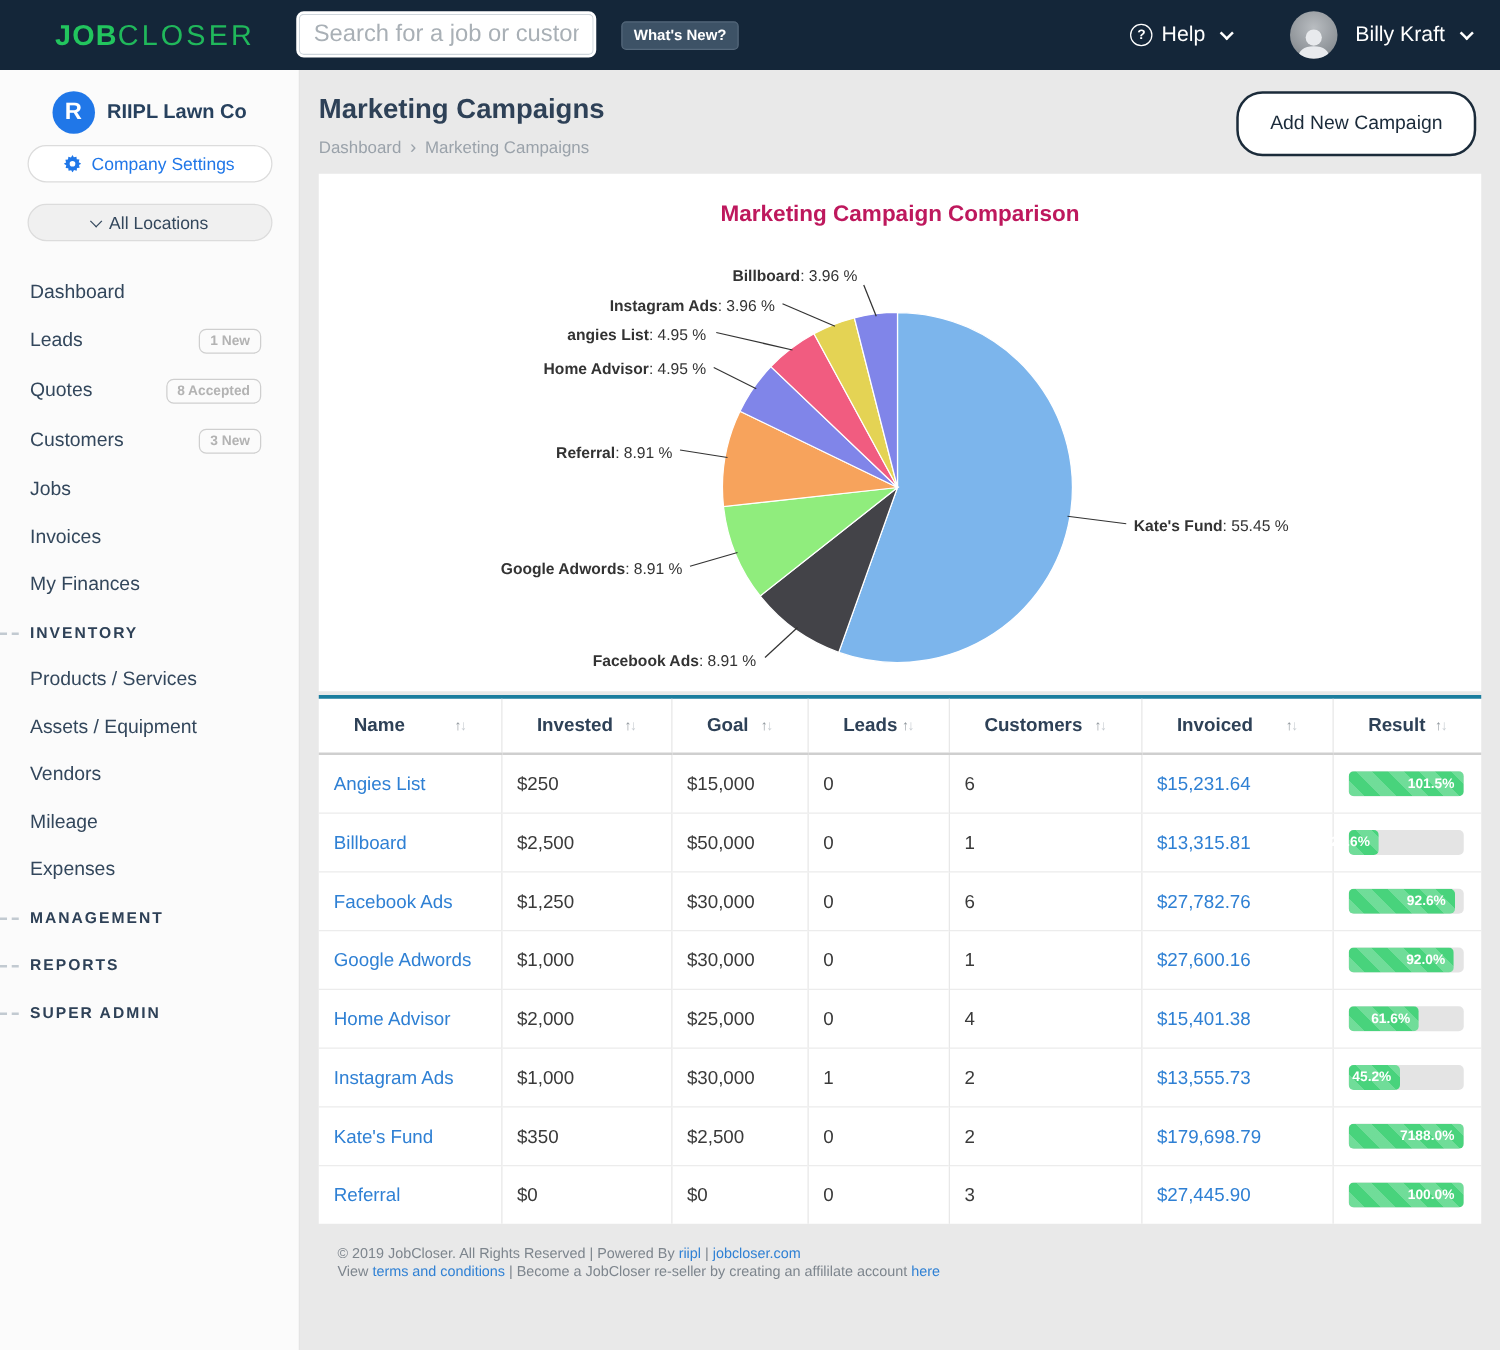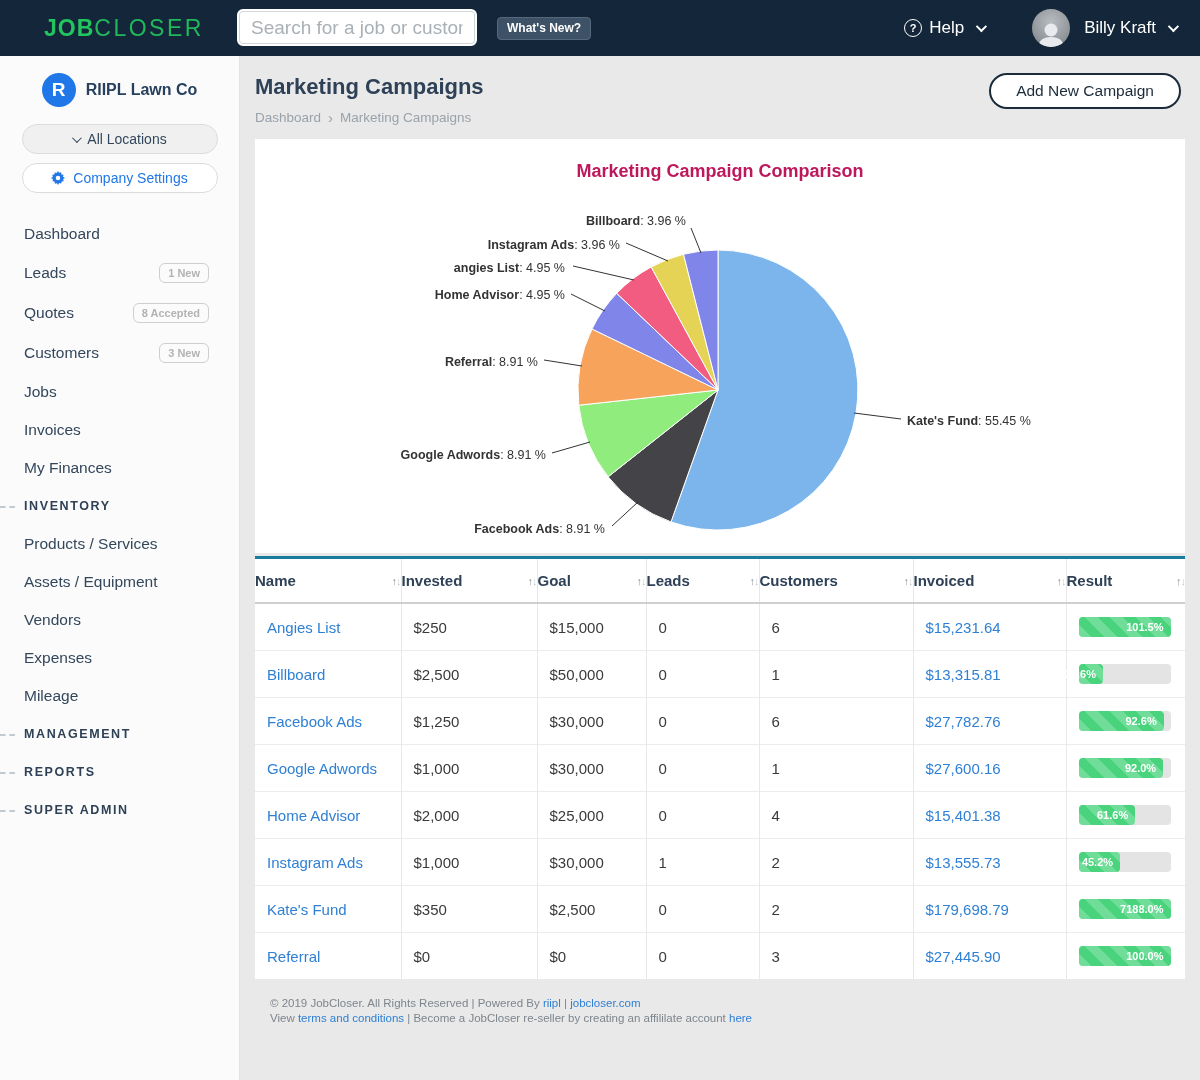--- a/index.html
+++ b/index.html
@@ -36,36 +36,36 @@
   .nav-item { display:flex; align-items:center; justify-content:space-between; padding:10px 30px 10px 24px; font-size:15.5px; color:#33475c; cursor:pointer; }
   .badge { font-size:11px; font-weight:bold; color:#b3b3b3; border:1px solid #cfcfcf; border-radius:6px; padding:3px 8px; background:#fbfbfb; }
 
   
   .main { position:absolute; left:240px; top:56px; right:0; bottom:0; background:#e9e9e9; }
   .page-head { position:relative; padding:18px 15px 0 15px; }
   .page-title { font-size:22px; font-weight:bold; color:#2e4157; }
   .breadcrumb { display:flex; align-items:center; gap:7px; margin-top:9px; font-size:13.5px; color:#9aa2aa; }
   .breadcrumb .crumb { cursor:pointer; }
   .breadcrumb .sep { color:#9aa2aa; font-size:15px; }
-  .add-btn { position:absolute; right:19px; top:17px; height:36px; padding:0 25px; background:#fff; border:2px solid #1b2b3a; border-radius:21px; font-size:15.5px; color:#1b2b3a; font-family:"Liberation Sans",sans-serif; cursor:pointer; }
+  .add-btn { position:absolute; right:19px; top:17px; height:52px; padding:0 25px; background:#fff; border:2px solid #1b2b3a; border-radius:21px; font-size:15.5px; color:#1b2b3a; font-family:"Liberation Sans",sans-serif; cursor:pointer; }
 
   .panel { margin:13px 15px 0 15px; width:930px; }
   .tabbar { display:flex; border-top:4px solid var(--accent); background:#ededed; border-bottom:1px solid #dcdcdc; }
   .tab { flex:1; height:41px; display:flex; align-items:center; justify-content:center; gap:8px; font-size:14.5px; font-weight:bold; color:#2e4157; cursor:pointer; }
   .tab.active { background:#f0f0f0; }
   .tab + .tab { border-left:1px solid #d6d6d6; }
   .tab svg { display:block; }
 
   .chart-area { position:relative; background:#fff; height:414px; }
   .chart-title { position:absolute; top:22px; width:100%; text-align:center; font-size:18px; font-weight:700; color:#be185d; }
   .chart-area svg.pie { position:absolute; left:0; top:0; }
 
   .tablewrap { margin-top:3px; border-top:3px solid var(--accent); background:#fff; }
   table.data { width:930px; border-collapse:collapse; table-layout:fixed; }
-  table.data th { padding:13px 0; text-align:left; font-size:15px; color:#2e4157; border-bottom:2px solid #cfcfcf; }
+  table.data th { padding:13px 28px; text-align:left; font-size:15px; color:#2e4157; border-bottom:2px solid #cfcfcf; }
   table.data th .thflex { display:flex; align-items:center; justify-content:space-between; cursor:pointer; }
   .sort { font-size:11px; letter-spacing:-1px; white-space:nowrap; }
   .sort .up { color:#8f969c; } .sort .dn { color:#c7ccd1; }
   table.data td { padding:13px 12px; font-size:15px; color:#3a3a3a; border-top:1px solid #ececec; }
   table.data td + td, table.data th + th { border-left:1px solid #e8e8e8; }
   table.data a { color:var(--link); text-decoration:none; cursor:pointer; }
   .bar { position:relative; width:92px; height:20px; background:#e4e4e4; border-radius:4px; }
   .fill { position:relative; height:20px; border-radius:4px; background-color:var(--green);
           background-image:repeating-linear-gradient(45deg, rgba(255,255,255,.22) 0 9px, rgba(255,255,255,0) 9px 18px); }
   .pct { position:absolute; right:7px; top:50%; transform:translateY(-50%); font-size:11px; font-weight:bold; color:#fff; white-space:nowrap; }
@@ -97,31 +97,31 @@
     <div class="uname">Billy Kraft</div>
     <span class="chev"></span>
   </div>
 </div>
 
 <div class="sidebar">
   <div class="company">
     <div class="rlogo">R</div>
     <div class="cname">RIIPL Lawn Co</div>
   </div>
-  <div class="pill loc">
-    <span class="chevd"></span>
-    <span>All Locations</span>
-  </div>
   <div class="pill set">
     <svg width="14" height="14" viewBox="0 0 16 16">
       <path fill="#2077e8" d="M8 0l1.2 2.1 2.4-.6.3 2.4 2.4.3-.6 2.4L16 8l-2.1 1.2.6 2.4-2.4.3-.3 2.4-2.4-.6L8 16l-1.2-2.1-2.4.6-.3-2.4-2.4-.3.6-2.4L0 8l2.1-1.2-.6-2.4 2.4-.3.3-2.4 2.4.6z"></path>
       <circle cx="8" cy="8" r="2.6" fill="#fff"></circle>
     </svg>
     <span>Company Settings</span>
   </div>
+  <div class="pill loc">
+    <span class="chevd"></span>
+    <span>All Locations</span>
+  </div>
   <div class="nav" id="sidebar-nav">
       <div class="nav-item">
         <span>Dashboard</span>
       </div>
       <div class="nav-item">
         <span>Leads</span>
         <span class="badge">1 New</span>
       </div>
       <div class="nav-item">
         <span>Quotes</span>
@@ -144,24 +144,24 @@
       <div class="nav-item">
         <span>Products / Services</span>
       </div>
       <div class="nav-item">
         <span>Assets / Equipment</span>
       </div>
       <div class="nav-item">
         <span>Vendors</span>
       </div>
       <div class="nav-item">
+        <span>Mileage</span>
+      </div>
+      <div class="nav-item">
         <span>Expenses</span>
-      </div>
-      <div class="nav-item">
-        <span>Mileage</span>
       </div>
       <div class="sec-head"><span class="dashes"></span><span>MANAGEMENT</span></div>
       <div class="sec-head"><span class="dashes"></span><span>REPORTS</span></div>
       <div class="sec-head"><span class="dashes"></span><span>SUPER ADMIN</span></div>
     </div>
 </div>
 
 <div class="main">
   <div class="page-head">
     <div class="page-title">Marketing Campaigns</div>

